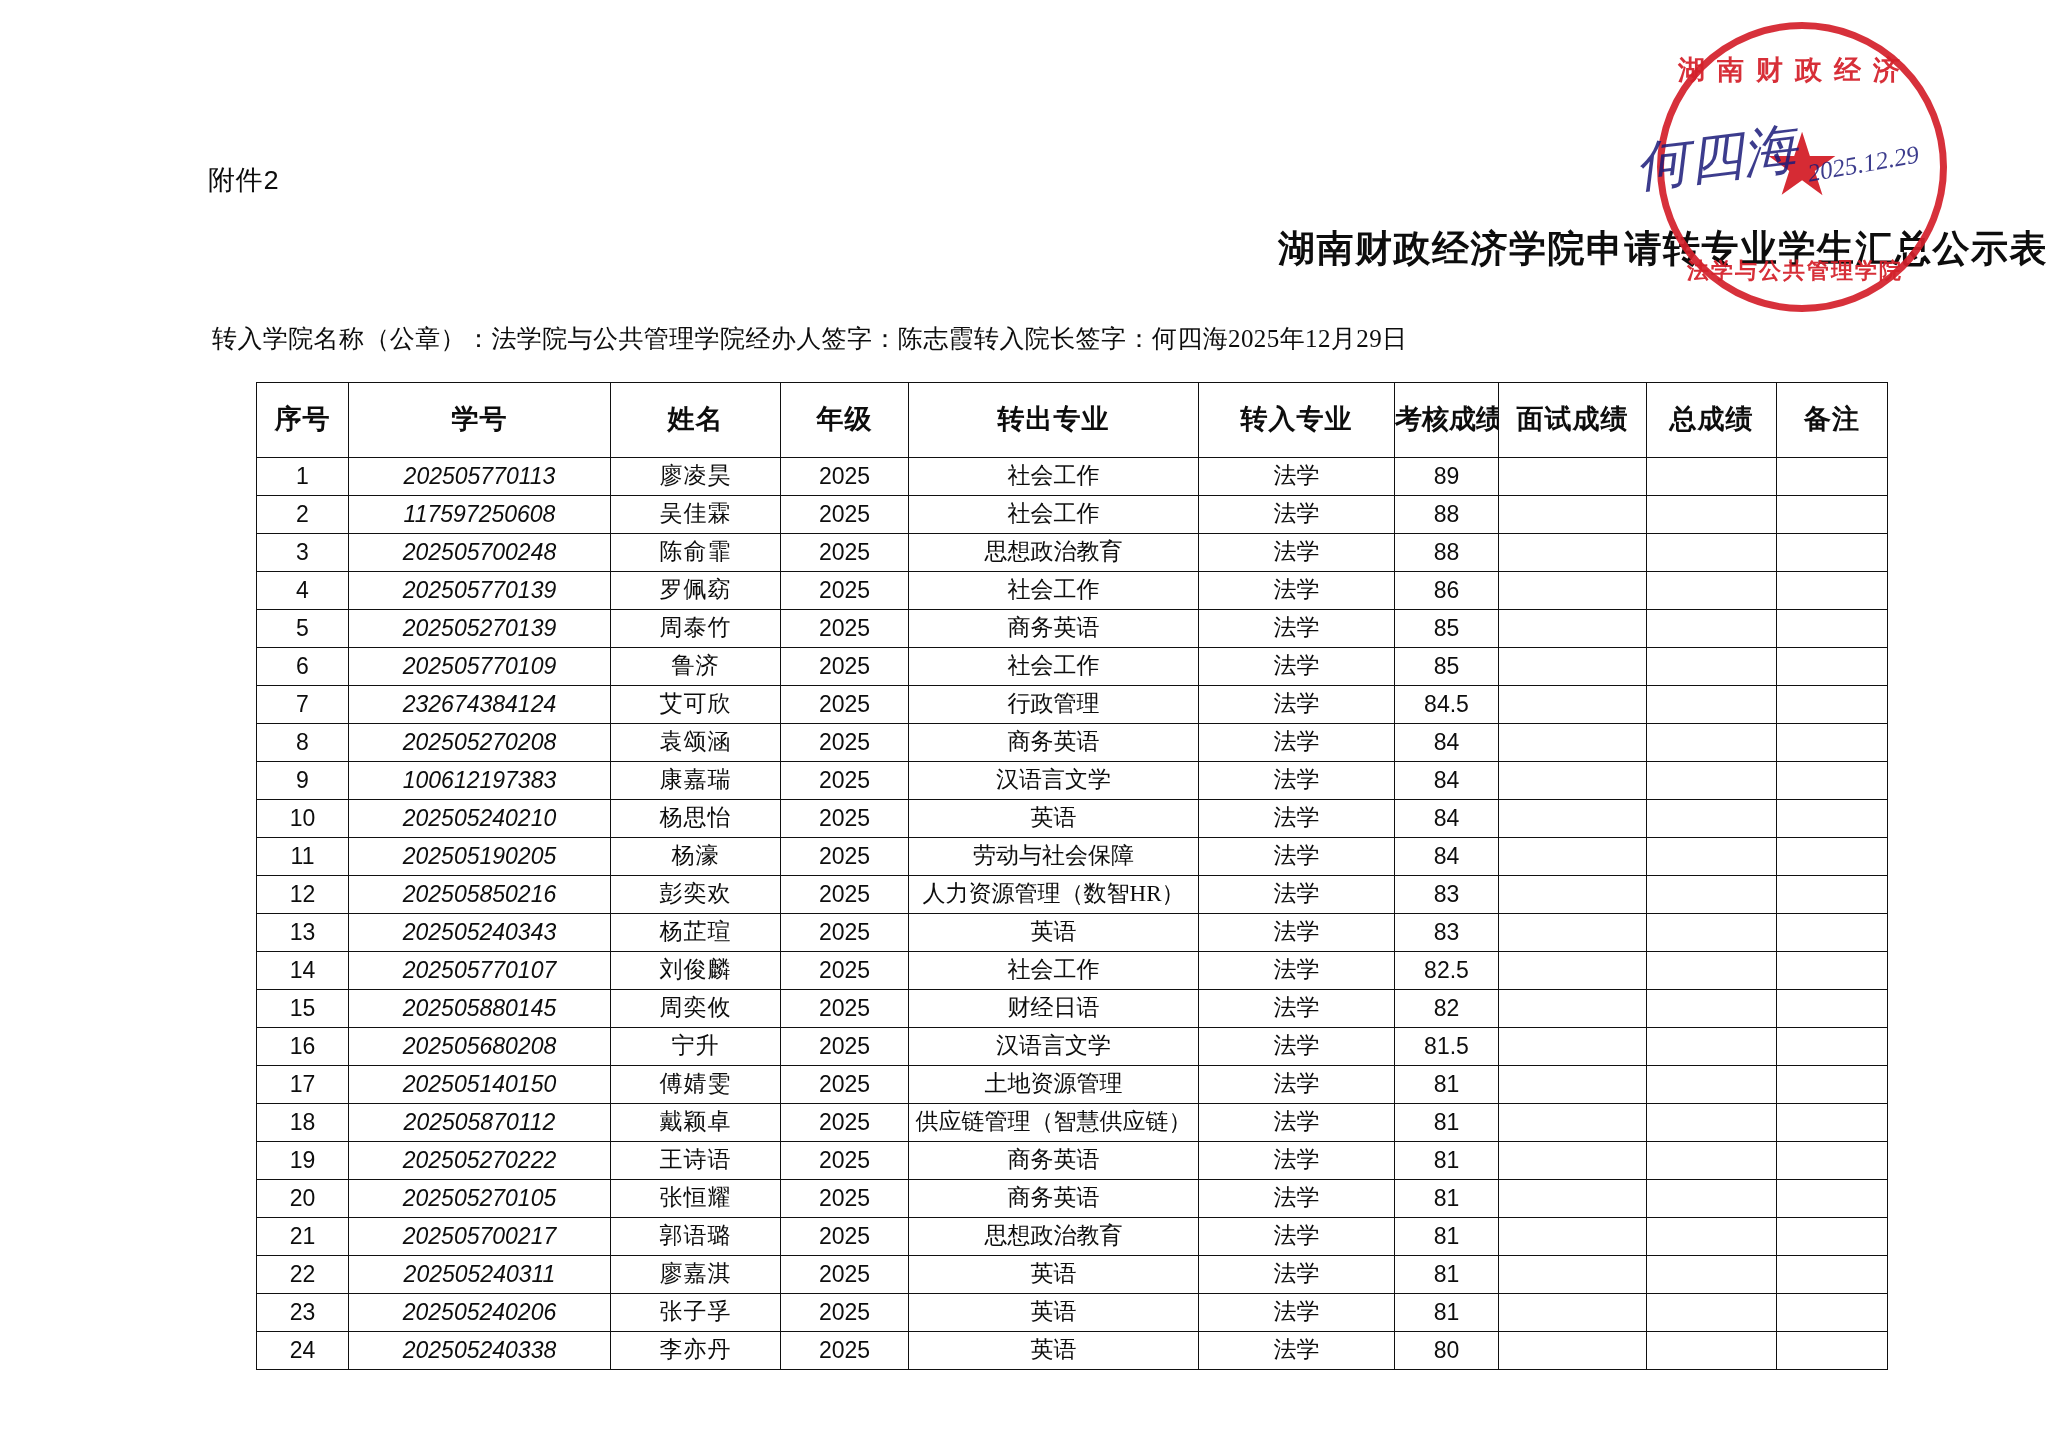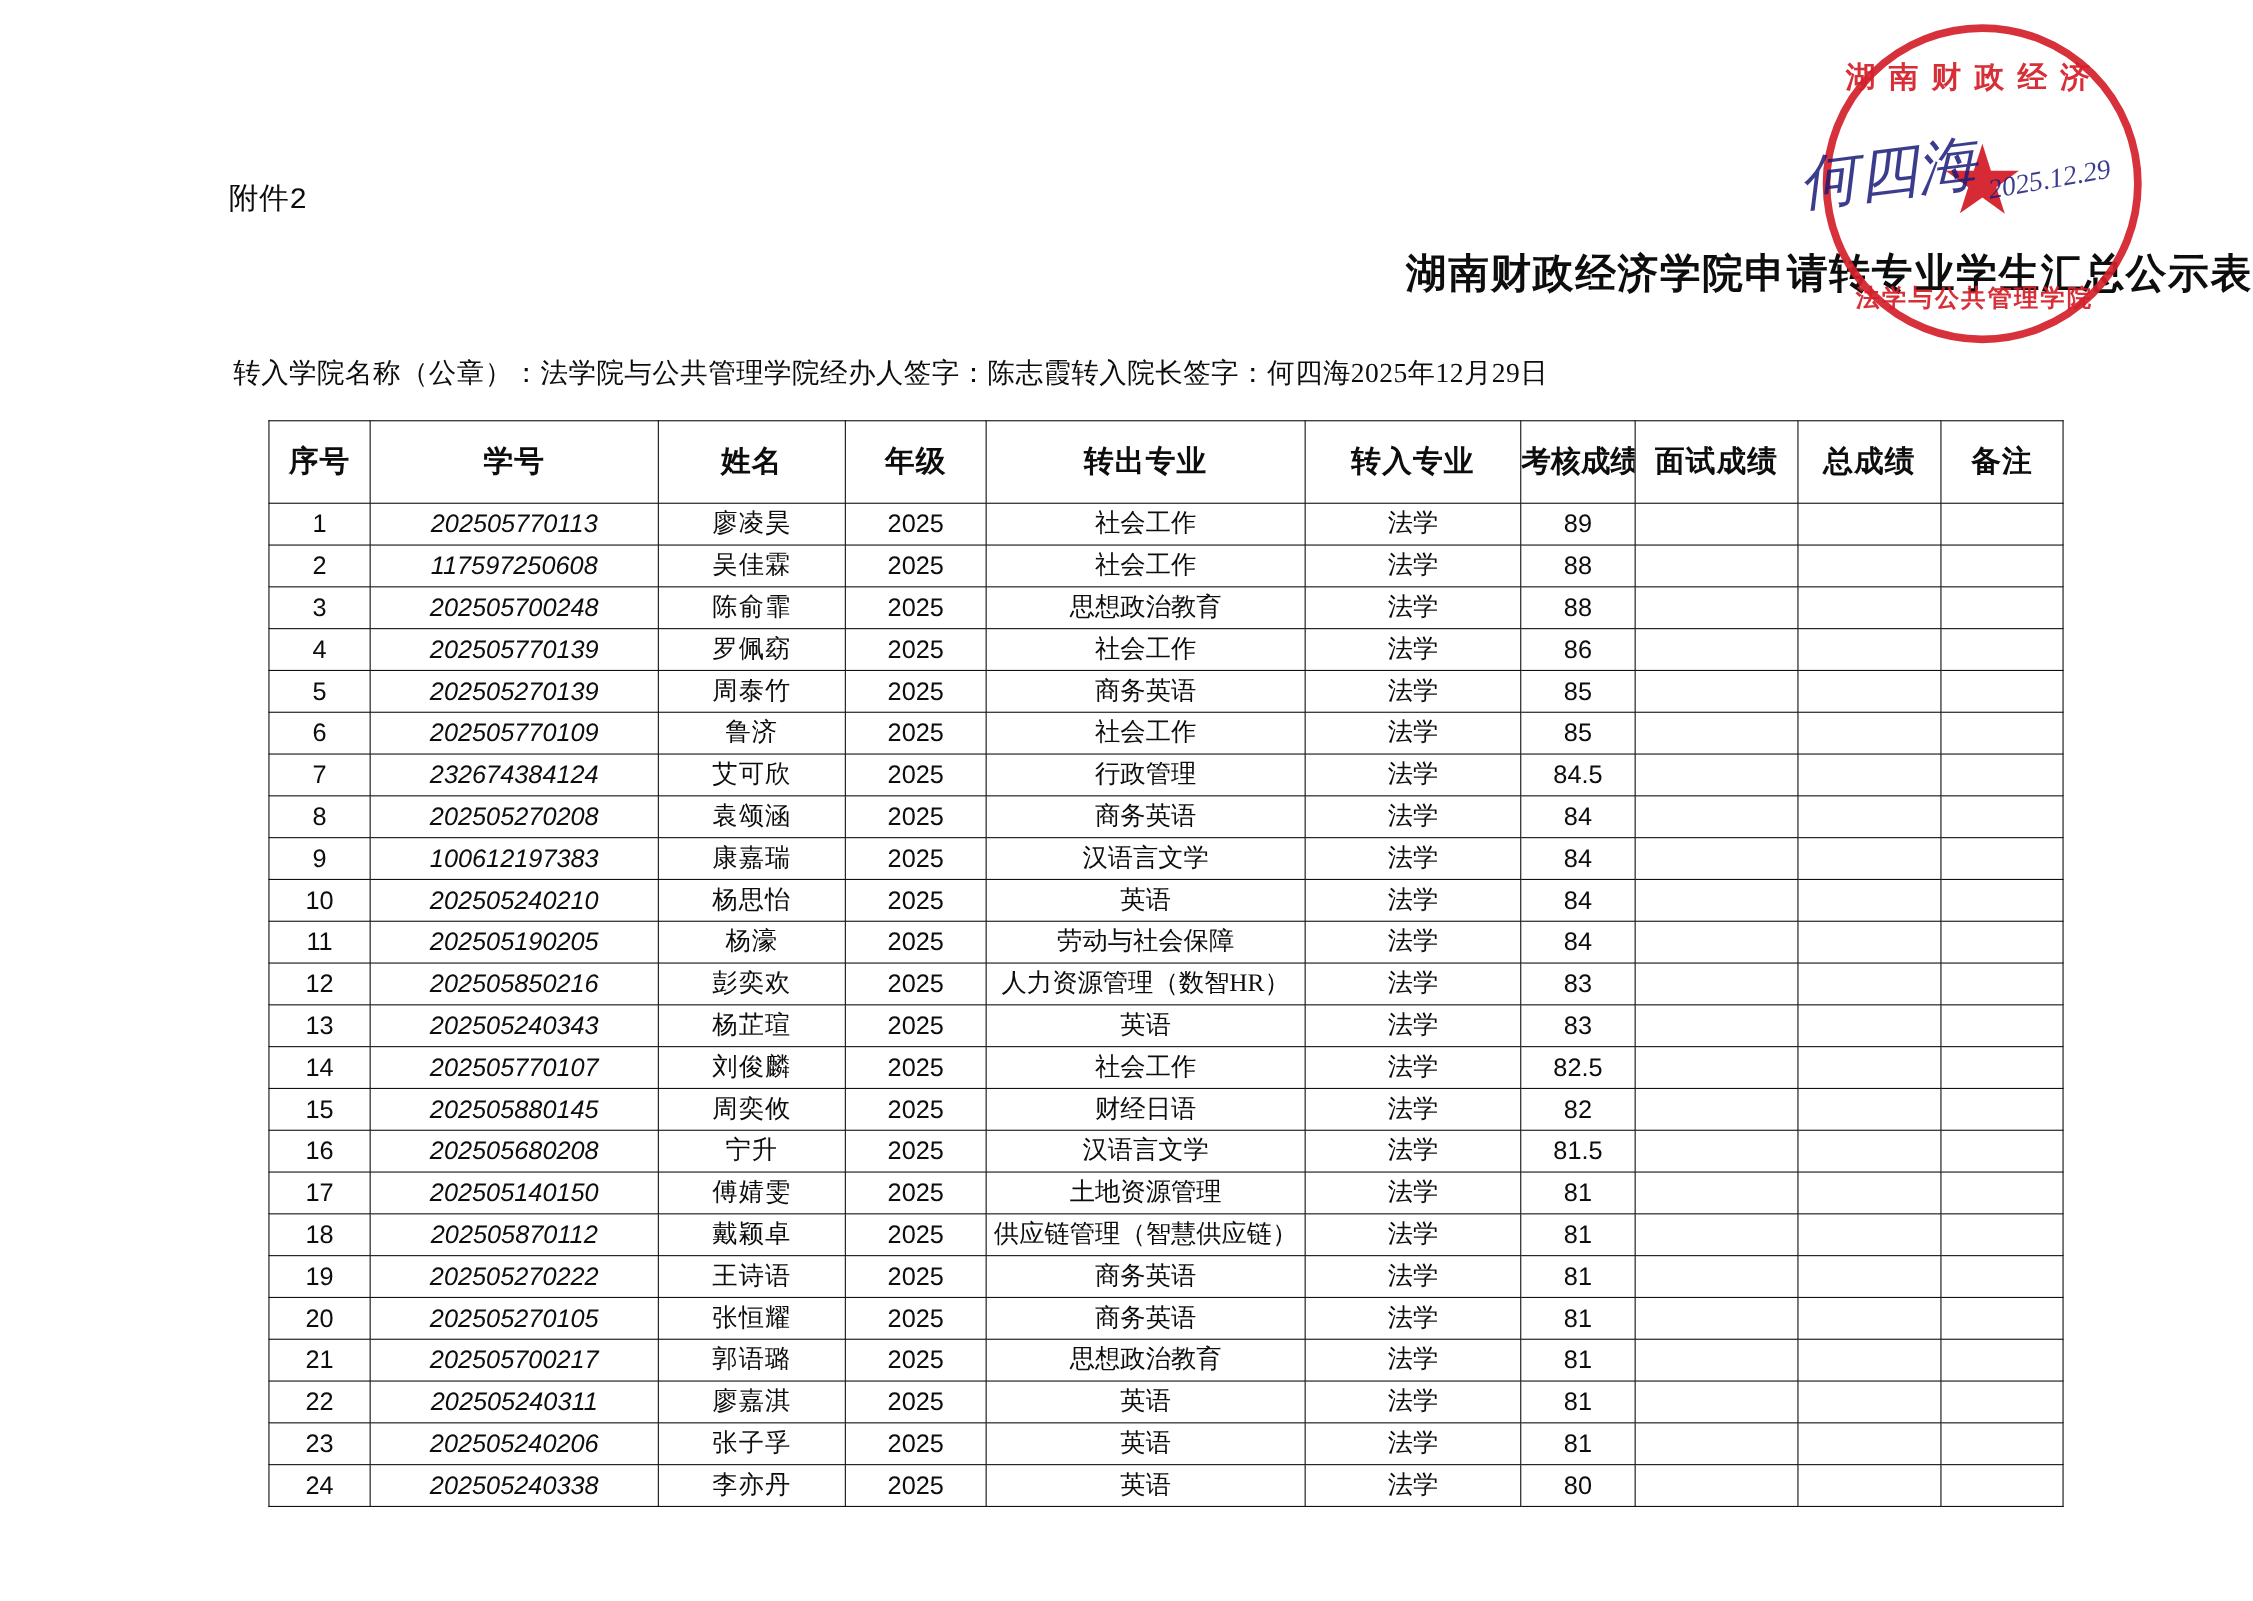--- a/index.html
+++ b/index.html
@@ -125,21 +125,21 @@
     color: #1b1b7a;
     font-style: italic;
     transform: rotate(-10deg);
     opacity: 0.85;
     white-space: nowrap;
   }
 
   
   .table-wrap {
     position: absolute;
-    left: 200px;
+    left: 212px;
     top: 382px;
     width: 1631px;
     padding-left: 44px;
   }
   table.main {
     border-collapse: collapse;
     width: 1631px;
     table-layout: fixed;
   }
   table.main th, table.main td {

